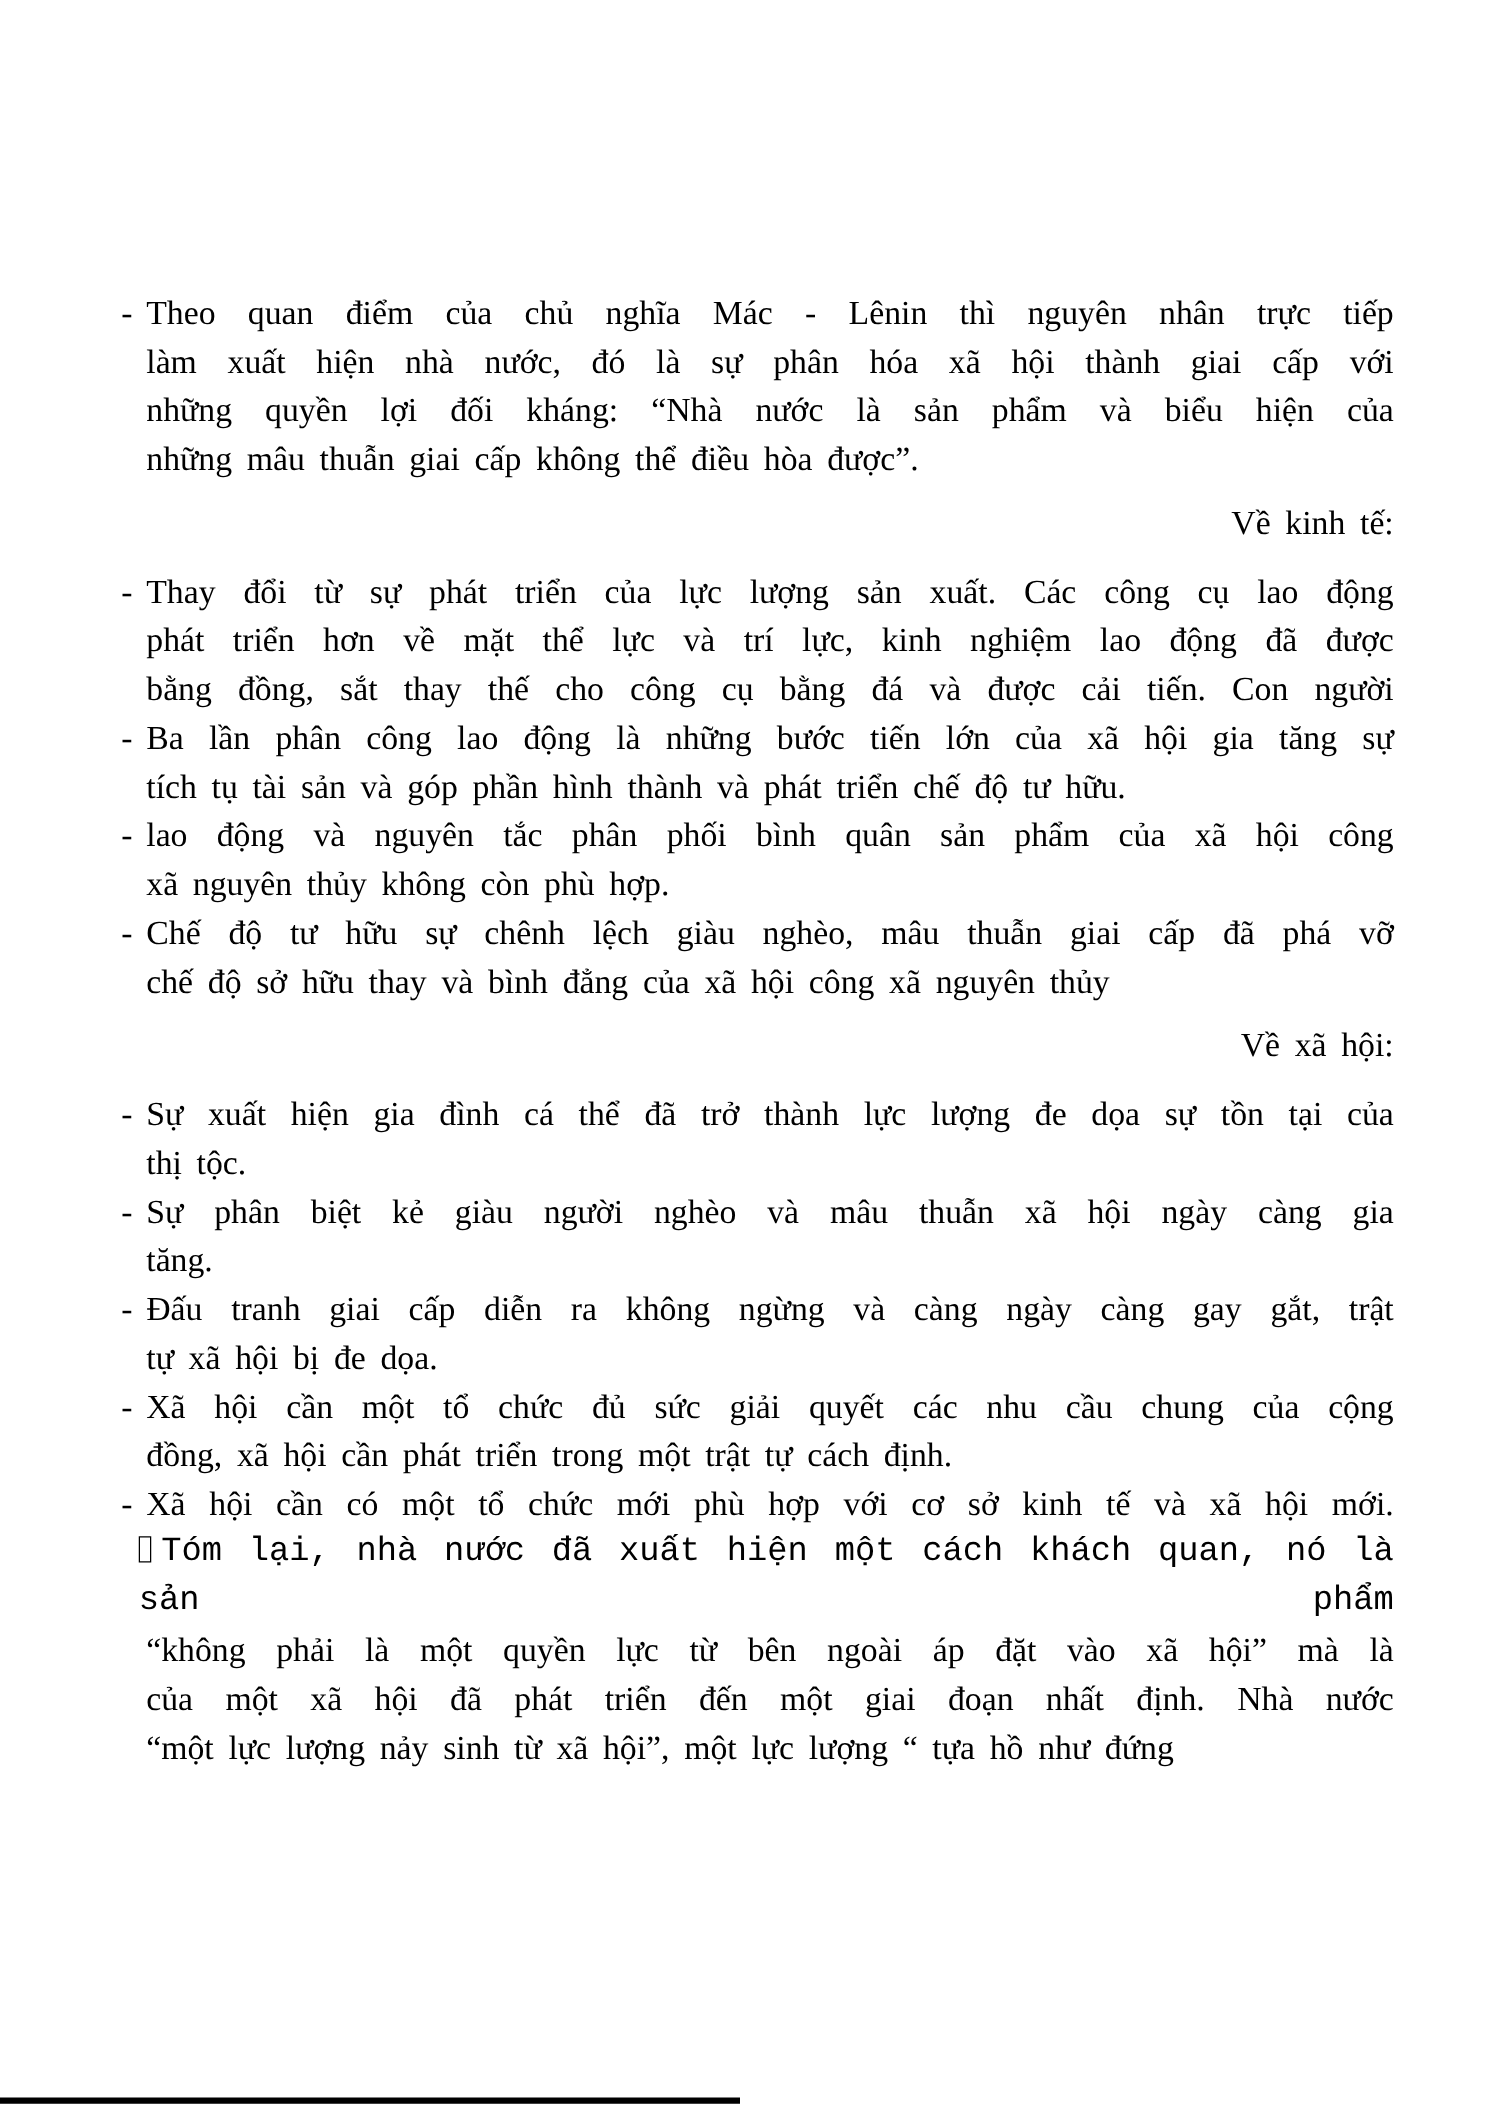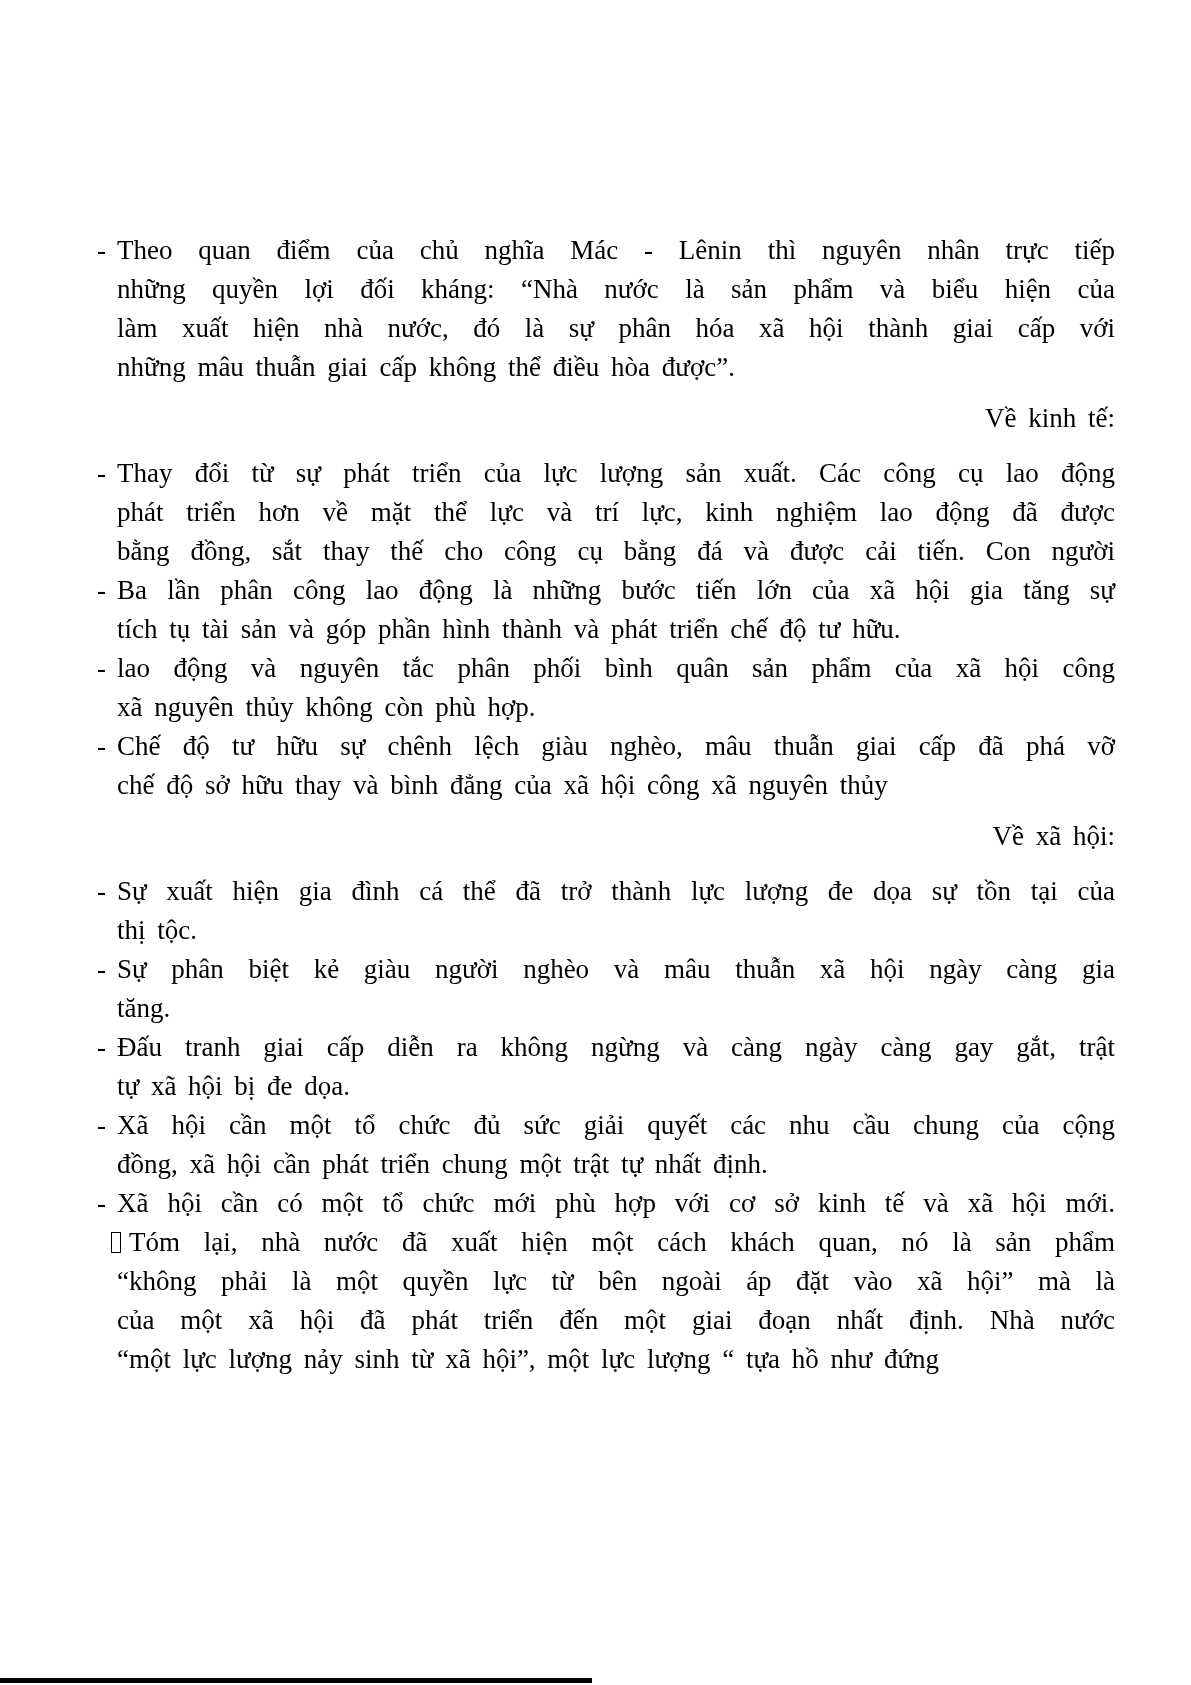--- a/index.html
+++ b/index.html
@@ -27,21 +27,21 @@
     text-align: justify;
     text-align-last: justify;
     word-spacing: 5px;
   }
   .line.last { text-align-last: left; }
   .dash {
     position: absolute;
     left: 2px;
     top: 0;
   }
-  .tofu-line { padding-left: 16px; }
+  .tofu-line { padding-left: 16px; font-family: Liberation Mono, monospace; }
   .tofu {
     display: inline-block;
     box-sizing: border-box;
     width: 10px;
     height: 21px;
     border: 1.5px solid #000000;
     margin-right: 8px;
     vertical-align: -2px;
   }
   .heading {
@@ -58,22 +58,22 @@
     height: 5px;
     background: #000000;
   }
 </style>
 </head>
 <body>
 
 <div class="content" id="content">
     <div class="para">
       <div class="line"><span class="dash">-</span><span>Theo quan điểm của chủ nghĩa Mác - Lênin thì nguyên nhân trực tiếp</span></div>
+      <div class="line"><span>làm xuất hiện nhà nước, đó là sự phân hóa xã hội thành giai cấp với</span></div>
       <div class="line"><span>những quyền lợi đối kháng: “Nhà nước là sản phẩm và biểu hiện của</span></div>
-      <div class="line"><span>làm xuất hiện nhà nước, đó là sự phân hóa xã hội thành giai cấp với</span></div>
       <div class="line last"><span>những mâu thuẫn giai cấp không thể điều hòa được”.</span></div>
     </div>
     <div class="heading">Về kinh tế:</div>
     <div class="para">
       <div class="line"><span class="dash">-</span><span>Thay đổi từ sự phát triển của lực lượng sản xuất. Các công cụ lao động</span></div>
       <div class="line"><span>phát triển hơn về mặt thể lực và trí lực, kinh nghiệm lao động đã được</span></div>
       <div class="line"><span>bằng đồng, sắt thay thế cho công cụ bằng đá và được cải tiến. Con người</span></div>
     </div>
     <div class="para">
       <div class="line"><span class="dash">-</span><span>Ba lần phân công lao động là những bước tiến lớn của xã hội gia tăng sự</span></div>
@@ -96,21 +96,21 @@
     <div class="para">
       <div class="line"><span class="dash">-</span><span>Sự phân biệt kẻ giàu người nghèo và mâu thuẫn xã hội ngày càng gia</span></div>
       <div class="line last"><span>tăng.</span></div>
     </div>
     <div class="para">
       <div class="line"><span class="dash">-</span><span>Đấu tranh giai cấp diễn ra không ngừng và càng ngày càng gay gắt, trật</span></div>
       <div class="line last"><span>tự xã hội bị đe dọa.</span></div>
     </div>
     <div class="para">
       <div class="line"><span class="dash">-</span><span>Xã hội cần một tổ chức đủ sức giải quyết các nhu cầu chung của cộng</span></div>
-      <div class="line last"><span>đồng, xã hội cần phát triển chung một trật tự nhất định.</span></div>
+      <div class="line last"><span>đồng, xã hội cần phát triển trong một trật tự cách định.</span></div>
     </div>
     <div class="para">
       <div class="line"><span class="dash">-</span><span>Xã hội cần có một tổ chức mới phù hợp với cơ sở kinh tế và xã hội mới.</span></div>
     </div>
     <div class="para">
       <div class="line tofu-line"><span class="tofu"></span><span>Tóm lại, nhà nước đã xuất hiện một cách khách quan, nó là sản phẩm</span></div>
       <div class="line"><span>“không phải là một quyền lực từ bên ngoài áp đặt vào xã hội” mà là</span></div>
       <div class="line"><span>của một xã hội đã phát triển đến một giai đoạn nhất định. Nhà nước</span></div>
       <div class="line last"><span>“một lực lượng nảy sinh từ xã hội”, một lực lượng “ tựa hồ như đứng</span></div>
     </div>

